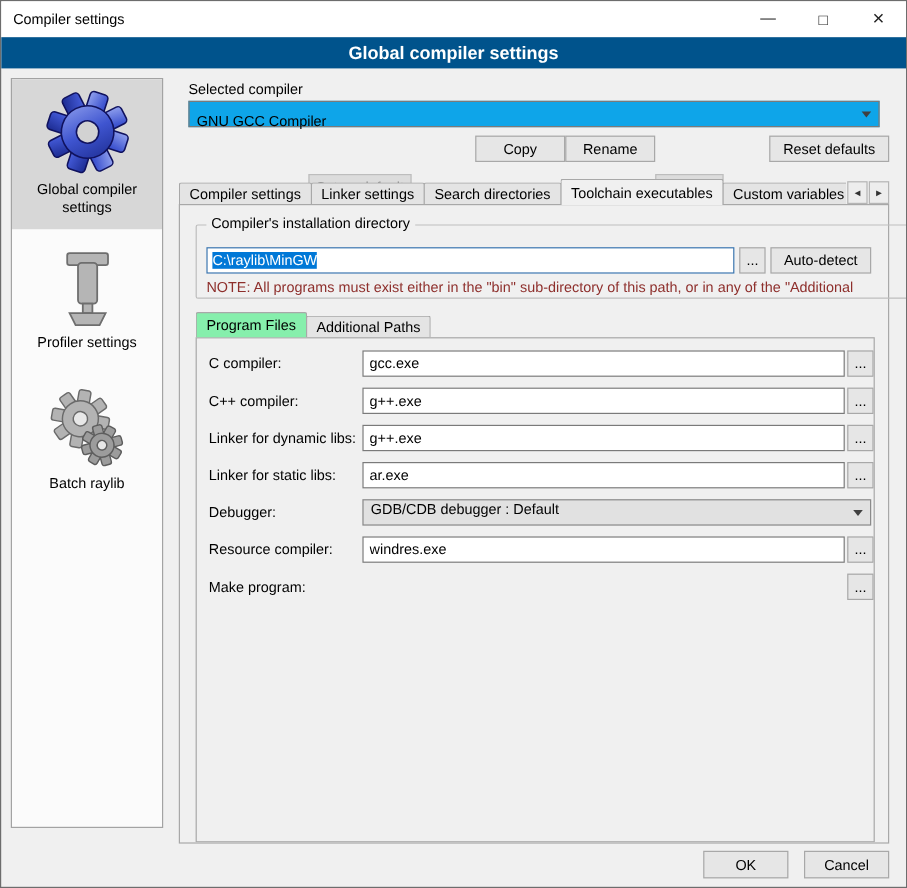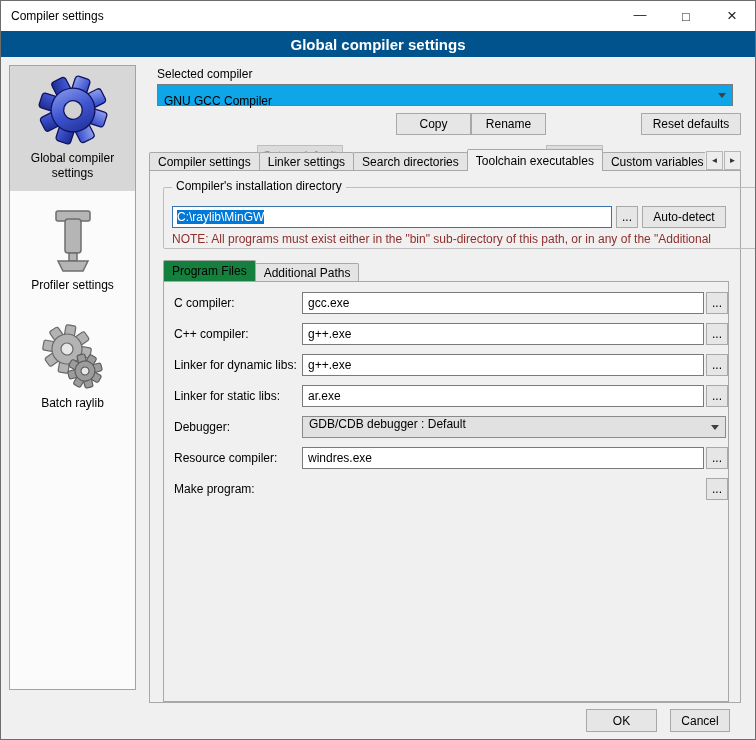--- a/index.html
+++ b/index.html
@@ -71,21 +71,21 @@
 
   .note { position:absolute; left:8px; top:44px; width:556px; color:#8e2f2c;
           white-space:nowrap; overflow:hidden; }
 
   
   .subtabbar { position:absolute; left:13px; top:89px; height:21px; display:flex;
                align-items:flex-end; }
   .subtab { height:18px; background:#e4e4e4; border:1px solid #a8a8a8; border-bottom:none;
             border-radius:2px 2px 0 0; padding:0 8px; display:flex; align-items:center;
             margin-right:-1px; cursor:pointer; position:relative; z-index:1; white-space:nowrap; }
-  .subtab.active { height:21px; background:#15803d; z-index:3;text-align:right; }
+  .subtab.active { height:21px; background:#86efac; z-index:3;text-align:right; }
 
   .subpanel { position:absolute; left:13px; top:110px; width:566px; height:421px;
               border:1px solid #a8a8a8; background:#f0f0f0; z-index:2; }
 
   
   .frow { position:absolute; left:0; width:100%; height:22px; }
   .flabel { position:absolute; left:10px; line-height:22px; }
   .tinput { position:absolute; left:138px; top:0; width:402px; height:22px;
             border:1px solid #7a7a7a; background:#fff; padding:0 5px; font-size:12px;
             font-family:"Liberation Sans",sans-serif; }
@@ -274,15 +274,15 @@
 
       <div class="frow" style="top:196px">
         <span class="flabel">Make program:</span>
         <button class="browse">...</button>
       </div>
 
     </div>
   </div>
 
   <button class="btn" style="left:585px; top:708px; width:71px; height:23px;">OK</button>
-  <button class="btn" style="left:669px; top:708px; width:60px; height:23px;">Cancel</button>
+  <button class="btn" style="left:669px; top:708px; width:71px; height:23px;">Cancel</button>
 
 </div>
 
 </body></html>

